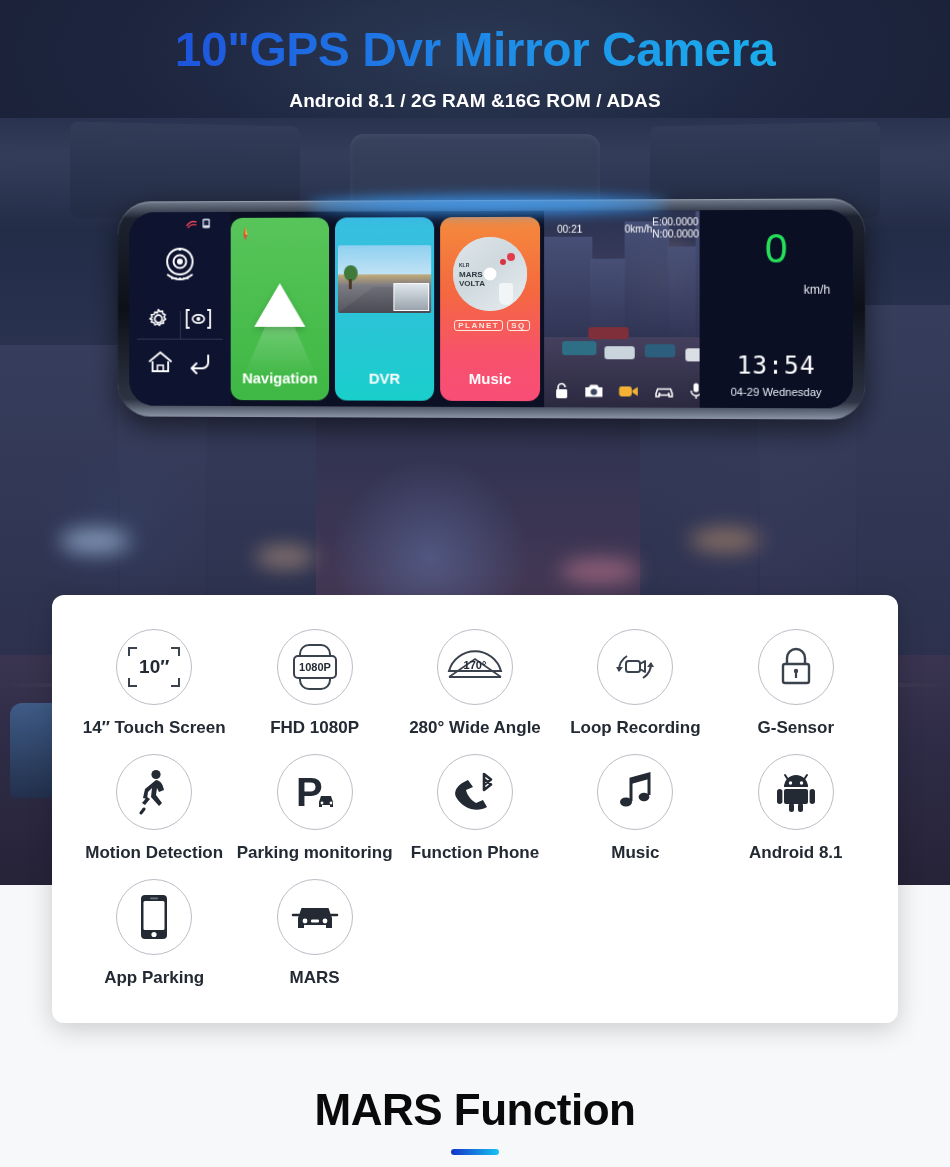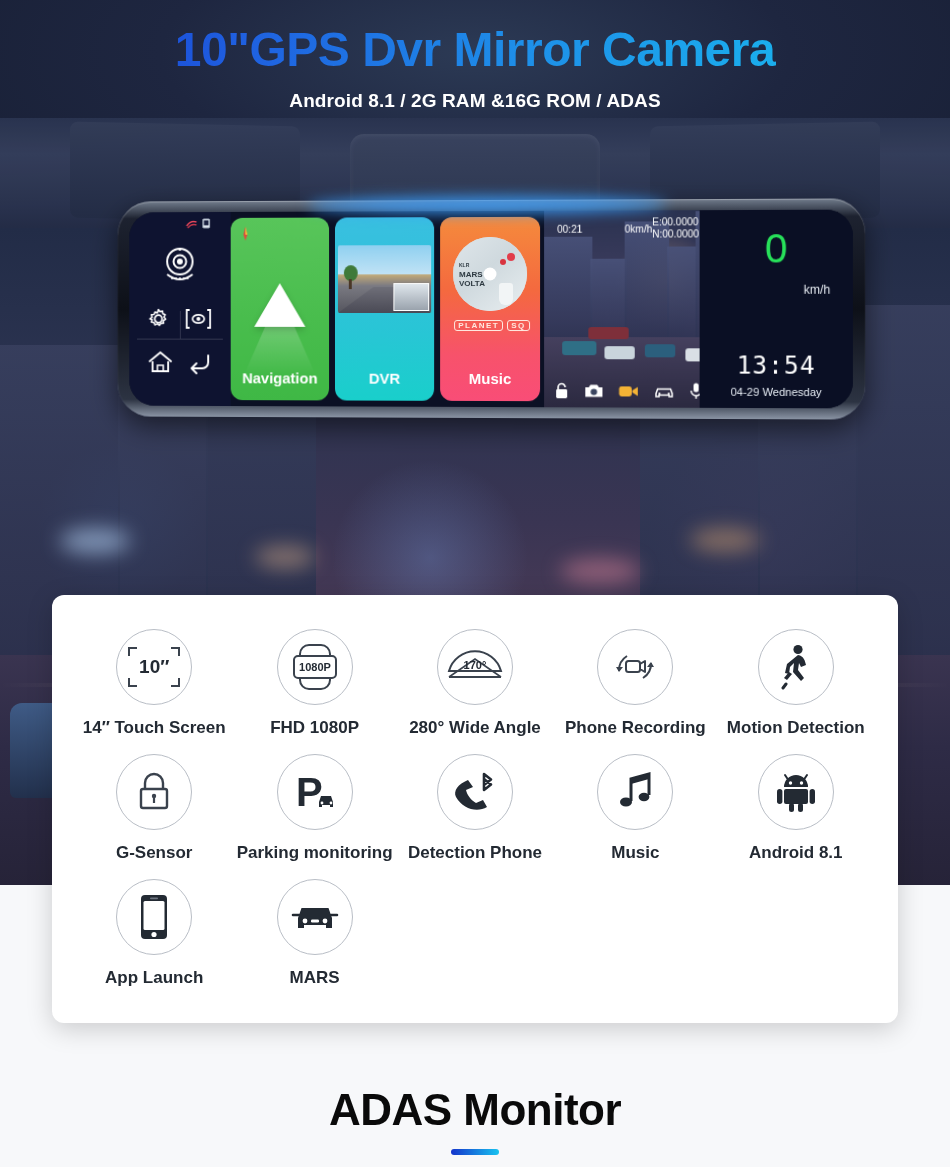--- a/index.html
+++ b/index.html
@@ -501,68 +501,68 @@
         <div class="circle">
           <svg width="48" height="44" viewBox="0 0 48 44">
             <path d="M8 26 A17 17 0 0116 11" fill="none" stroke="#3a424d" stroke-width="2"></path>
             <path d="M40 18 A17 17 0 0132 33" fill="none" stroke="#3a424d" stroke-width="2"></path>
             <path d="M5 22 l3 5 4-5z" fill="#3a424d"></path>
             <path d="M43 22 l-3-5 -4 5z" fill="#3a424d"></path>
             <rect x="15" y="16" width="14" height="11" rx="2.5" fill="none" stroke="#3a424d" stroke-width="2"></rect>
             <path d="M29 19 l5-3 v11 l-5-3z" fill="none" stroke="#3a424d" stroke-width="2" stroke-linejoin="round"></path>
           </svg>
         </div>
-        <div class="flabel">Phone Recording</div>
+        <div class="flabel">Loop Recording</div>
+      </div>
+
+      <div class="feat">
+        <div class="circle">
+          <svg width="38" height="44" viewBox="0 0 38 44">
+            <path d="M10 19 V13 a9 9 0 0118 0 v6" fill="none" stroke="#3a424d" stroke-width="2.4"></path>
+            <rect x="6" y="19" width="26" height="19" rx="2" fill="none" stroke="#3a424d" stroke-width="2.4"></rect>
+            <circle cx="19" cy="26" r="2.2" fill="#3a424d"></circle>
+            <path d="M19 27 v6" stroke="#3a424d" stroke-width="2.2"></path>
+          </svg>
+        </div>
+        <div class="flabel">G-Sensor</div>
       </div>
 
       <div class="feat">
         <div class="circle">
           <svg width="34" height="46" viewBox="0 0 34 46">
             <circle cx="19" cy="5.5" r="4.6" fill="#232a33"></circle>
             <path d="M19 11 c6 1 7 6 8 10 l-5 2 -2-4 -1 7 6 8 -3 3 -8-9 1-9 -4 4 -1 7 -4-1 2-9 z" fill="#232a33"></path>
             <path d="M10 28 l-5 6 3 2 5-6z" fill="#232a33"></path>
             <path d="M7 40 l-3 4" stroke="#232a33" stroke-width="3" stroke-linecap="round"></path>
           </svg>
         </div>
         <div class="flabel">Motion Detection</div>
       </div>
 
       <div class="feat">
         <div class="circle">
-          <svg width="38" height="44" viewBox="0 0 38 44">
-            <path d="M10 19 V13 a9 9 0 0118 0 v6" fill="none" stroke="#3a424d" stroke-width="2.4"></path>
-            <rect x="6" y="19" width="26" height="19" rx="2" fill="none" stroke="#3a424d" stroke-width="2.4"></rect>
-            <circle cx="19" cy="26" r="2.2" fill="#3a424d"></circle>
-            <path d="M19 27 v6" stroke="#3a424d" stroke-width="2.2"></path>
-          </svg>
-        </div>
-        <div class="flabel">G-Sensor</div>
-      </div>
-
-      <div class="feat">
-        <div class="circle">
           <svg width="50" height="44" viewBox="0 0 50 44">
             <text x="6" y="36" font-family="Liberation Sans, sans-serif" font-size="40" font-weight="bold" fill="#232a33">P</text>
             <path d="M29 32 l2-6h10l2 6 v5 h-3 v-2 h-8 v2 h-3z" fill="#232a33"></path>
             <circle cx="32" cy="33" r="1.4" fill="#fff"></circle>
               <circle cx="41" cy="33" r="1.4" fill="#fff"></circle>
           </svg>
         </div>
         <div class="flabel">Parking monitoring</div>
       </div>
 
 
       <div class="feat">
         <div class="circle">
           <svg width="48" height="46" viewBox="0 0 48 46">
             <path d="M5 28 C12 40 26 44 36 38 l-4-7 -7 3 C20 31 16 26 15 21 l7-3 -5-7 C7 15 2 22 5 28z" fill="#232a33"></path>
             <path d="M33 5 v16 l7-5.5 -7-5.5 M33 21 v-16 l7 5.5 -7 5.5" fill="none" stroke="#232a33" stroke-width="2.6" stroke-linejoin="round"></path>
           </svg>
         </div>
-        <div class="flabel">Detection Phone</div>
+        <div class="flabel">Function Phone</div>
       </div>
 
       <div class="feat">
         <div class="circle">
           <svg width="40" height="42" viewBox="0 0 40 42">
             <path d="M16 30 V8 l18-5 v21" fill="none" stroke="#232a33" stroke-width="3"></path>
             <path d="M16 8 l18-5 v5 l-18 5z" fill="#232a33"></path>
             <ellipse cx="11" cy="31" rx="6" ry="4.6" fill="#232a33"></ellipse>
             <ellipse cx="29" cy="26" rx="5.4" ry="4.2" fill="#232a33"></ellipse>
           </svg>
@@ -590,36 +590,36 @@
 
       <div class="feat">
         <div class="circle">
           <svg width="32" height="46" viewBox="0 0 32 46">
             <rect x="3" y="1" width="26" height="44" rx="4" fill="#232a33"></rect>
             <rect x="5.5" y="7" width="21" height="29" rx="1.5" fill="#fff"></rect>
             <rect x="12" y="3.6" width="8" height="1.6" rx=".8" fill="#6d7480"></rect>
             <circle cx="16" cy="40.5" r="2.6" fill="#fff"></circle>
           </svg>
         </div>
-        <div class="flabel">App Launch</div>
+        <div class="flabel">App Parking</div>
       </div>
 
       <div class="feat">
         <div class="circle">
           <svg width="52" height="38" viewBox="0 0 52 38">
             <path d="M9 20 l3.5-10 h27 L43 20 v10 h-6 v-3 H15 v3 H9z" fill="#232a33"></path>
             <path d="M4 17 h6 M42 17 h6" stroke="#232a33" stroke-width="2.6" stroke-linecap="round"></path>
             <circle cx="16" cy="23" r="2.4" fill="#fff"></circle>
               <circle cx="36" cy="23" r="2.4" fill="#fff"></circle>
             <rect x="22" y="21.5" width="8" height="3" rx="1.2" fill="#fff"></rect>
           </svg>
         </div>
         <div class="flabel">MARS</div>
       </div>
 
 
     </div>
   </div>
 
-  <div class="adas-title">ADAS Monitor</div>
+  <div class="adas-title">MARS Function</div>
   <div class="adas-rule"></div>
 
 </div>
 
 </body></html>

